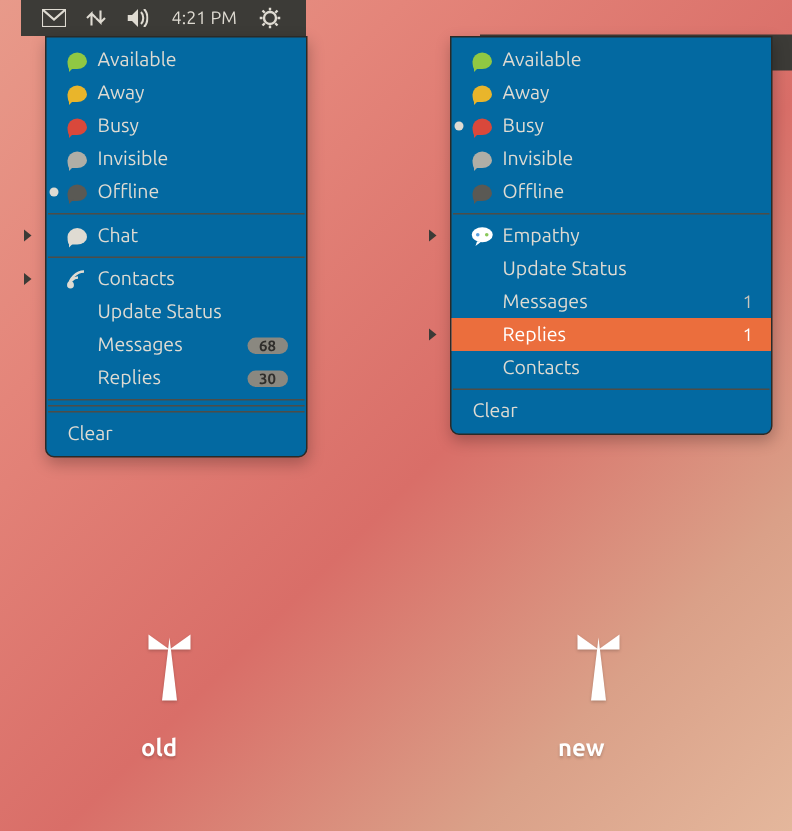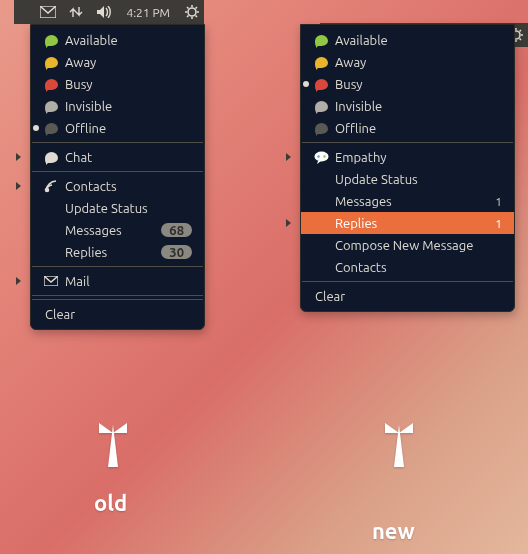--- a/index.html
+++ b/index.html
@@ -14,29 +14,29 @@
   }
   .panel {
     position: absolute;
     top: 0;
     height: 24px;
     background: #3c3b37;
     color: #dfdbd2;
     display: flex;
     align-items: center;
     justify-content: flex-end;
-    padding-right: 4px;
+    padding-right: 16px;
     gap: 12px;
     font-size: 12px;
   }
   .panel .ico { display:flex; align-items:center; justify-content:center; width:16px; height:16px; }
   .panel .time { padding: 0 2px; }
   .menu {
     position: absolute;
-    background: #0f172a;
+    background: #0369a1;
     color: #dfdbd2;
     border: 1px solid #2b2a27;
     border-radius: 0 0 6px 6px;
     padding: 4px 0;
     box-shadow: 1px 4px 10px rgba(0,0,0,.25);
   }
   .item {
     position: relative;
     display: flex;
     align-items: center;
@@ -70,21 +70,21 @@
     top: 50%;
     transform: translateY(-50%);
     width: 6px; height: 6px;
     border-radius: 50%;
     background: #dfdbd2;
   }
   .label { flex: 1; white-space: nowrap; }
   .pill {
     background: #8a8880;
     color: #2f2e2b;
-    font-size: 13px;
+    font-size: 10px;
     font-weight: bold;
     border-radius: 9px;
     padding: 0 8px;
     min-width: 26px;
     text-align: center;
   }
   .count-plain {
     font-size: 12px;
     color: #c9c5bc;
     padding-left: 10px;
@@ -102,21 +102,21 @@
   .b-yellow{ color:#e9b52b; background:#e9b52b; }
   .b-red   { color:#d9483b; background:#d9483b; }
   .b-grey  { color:#b0aea6; background:#b0aea6; }
   .b-dark  { color:#5a5954; background:#5a5954; }
   
   .ubuntu-one { width:14px;height:14px;background:#dd4814;border-radius:3px;position:relative;}
   .ubuntu-one::after{content:"";position:absolute;inset:2px;border:2px solid #fff;border-top-color:transparent;border-radius:50%;}
   .annot {
     position: absolute;
     color: #fff;
-    font-size: 22px;
+    font-size: 16px;
     font-weight: bold;
     text-shadow: 0 1px 2px rgba(0,0,0,.2);
   }
   .arrow-up {
     position:absolute;
     width:0;height:0;
     border-left:5px solid transparent;
     border-right:5px solid transparent;
     border-bottom:42px solid #fff;
     filter: drop-shadow(0 1px 1px rgba(0,0,0,.2));
@@ -247,30 +247,20 @@
   </div>
   <div class="item">
     <span class="label">Messages</span>
     <span class="pill">68</span>
   </div>
   <div class="item">
     <span class="label">Replies</span>
     <span class="pill">30</span>
   </div>
   <div class="sep"></div>
-  <div class="item">
-    <span class="submarker"></span>
-    <span class="icon-slot">
-      <svg width="14" height="10" viewBox="0 0 14 10">
-          <rect width="14" height="10" fill="none" stroke="#dfdbd2" stroke-width="1.4"></rect>
-          <path d="M0 0 L7 6 L14 0" fill="none" stroke="#dfdbd2" stroke-width="1.4"></path>
-        </svg>
-    </span>
-    <span class="label">Mail</span>
-  </div>
   <div class="sep"></div>
   <div class="sep"></div>
   <div class="item" style="padding-left:14px;">
     <span class="label">Clear</span>
   </div>
 </div>
 
 <div class="menu" style="left:300px; top:24px; width:215px;">
   <div class="item">
     <span class="icon-slot">
@@ -322,27 +312,24 @@
   <div class="item">
     <span class="label">Messages</span>
     <span class="count-plain">1</span>
   </div>
   <div class="item hl">
     <span class="submarker"></span>
     <span class="label">Replies</span>
     <span class="count-plain">1</span>
   </div>
   <div class="item">
-    <span class="label">Compose New Message</span>
-  </div>
-  <div class="item">
     <span class="label">Contacts</span>
   </div>
   <div class="sep"></div>
   <div class="item" style="padding-left:14px;">
     <span class="label">Clear</span>
   </div>
 </div>
 
 <div class="arrow-up" style="left:108px; top:425px;"></div>
 <div class="annot" style="left:94px; top:490px;">old</div>
 <div class="arrow-up" style="left:394px; top:425px;"></div>
-<div class="annot" style="left:372px; top:518px;">new</div>
+<div class="annot" style="left:372px; top:490px;">new</div>
 
 </body></html>

